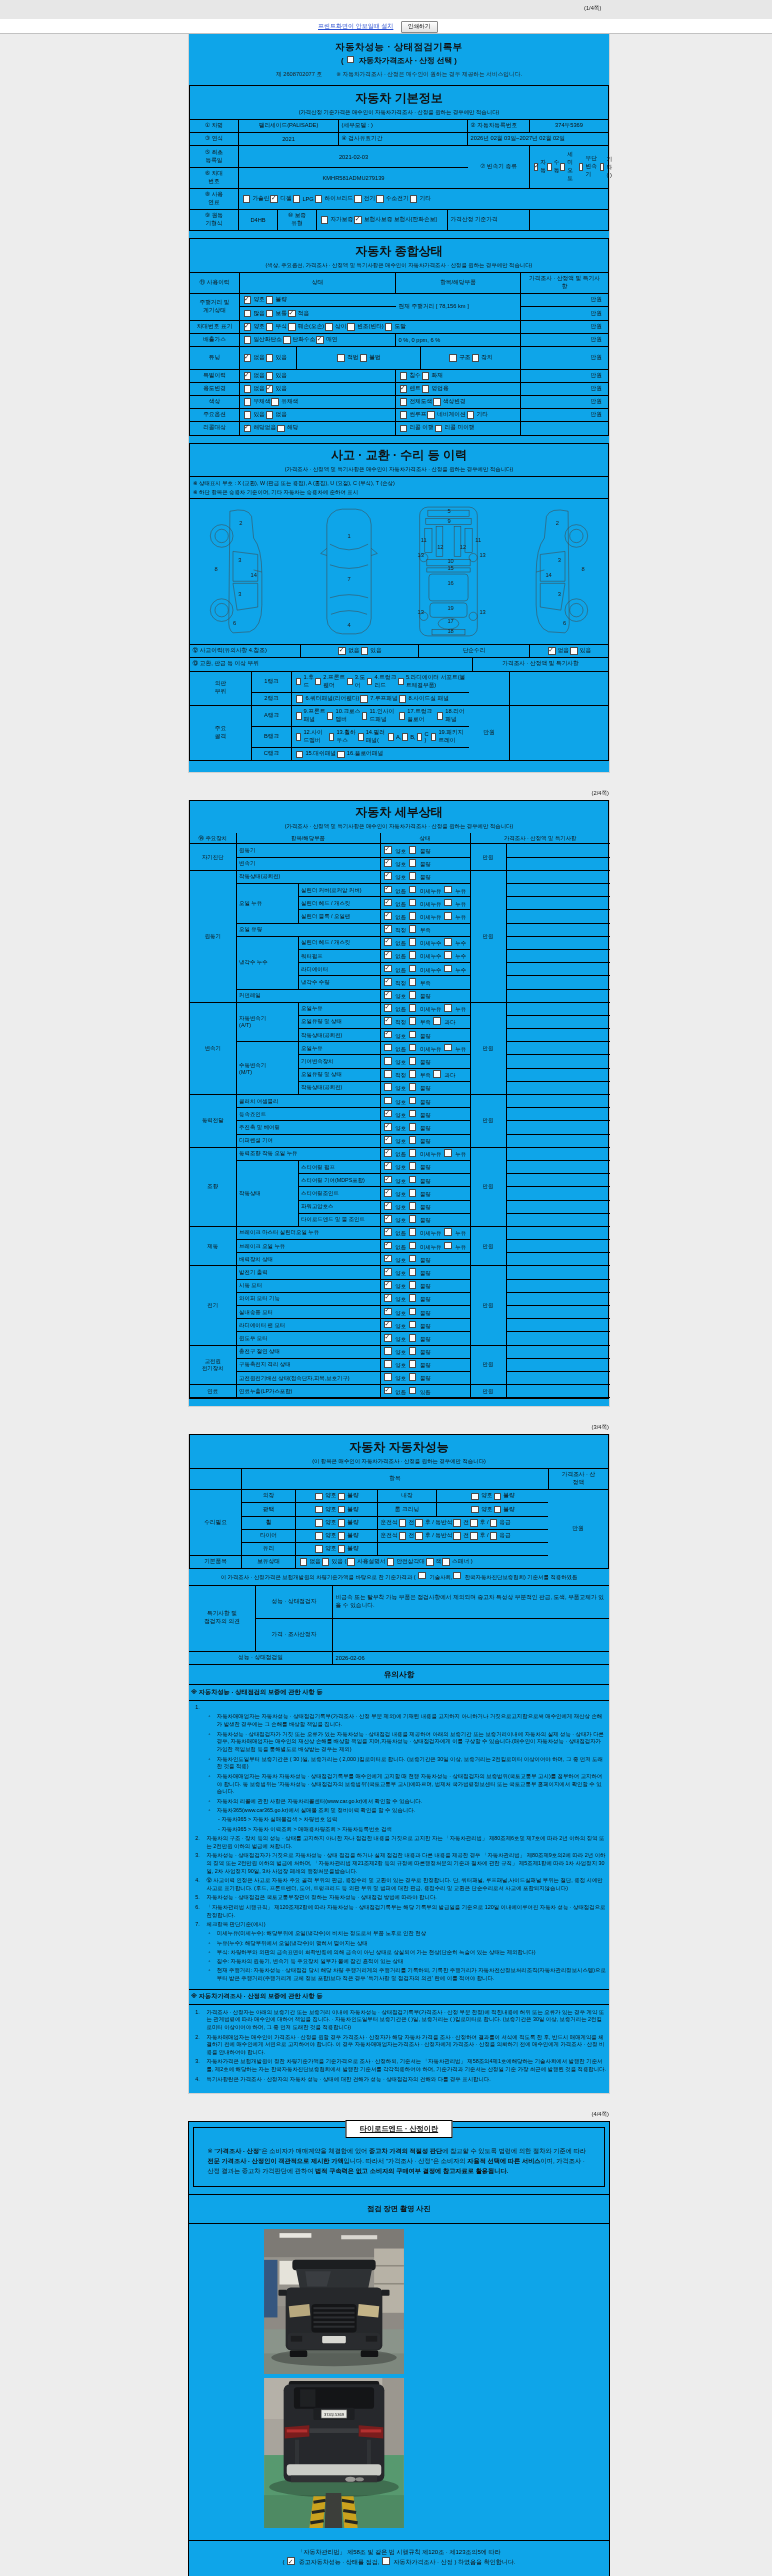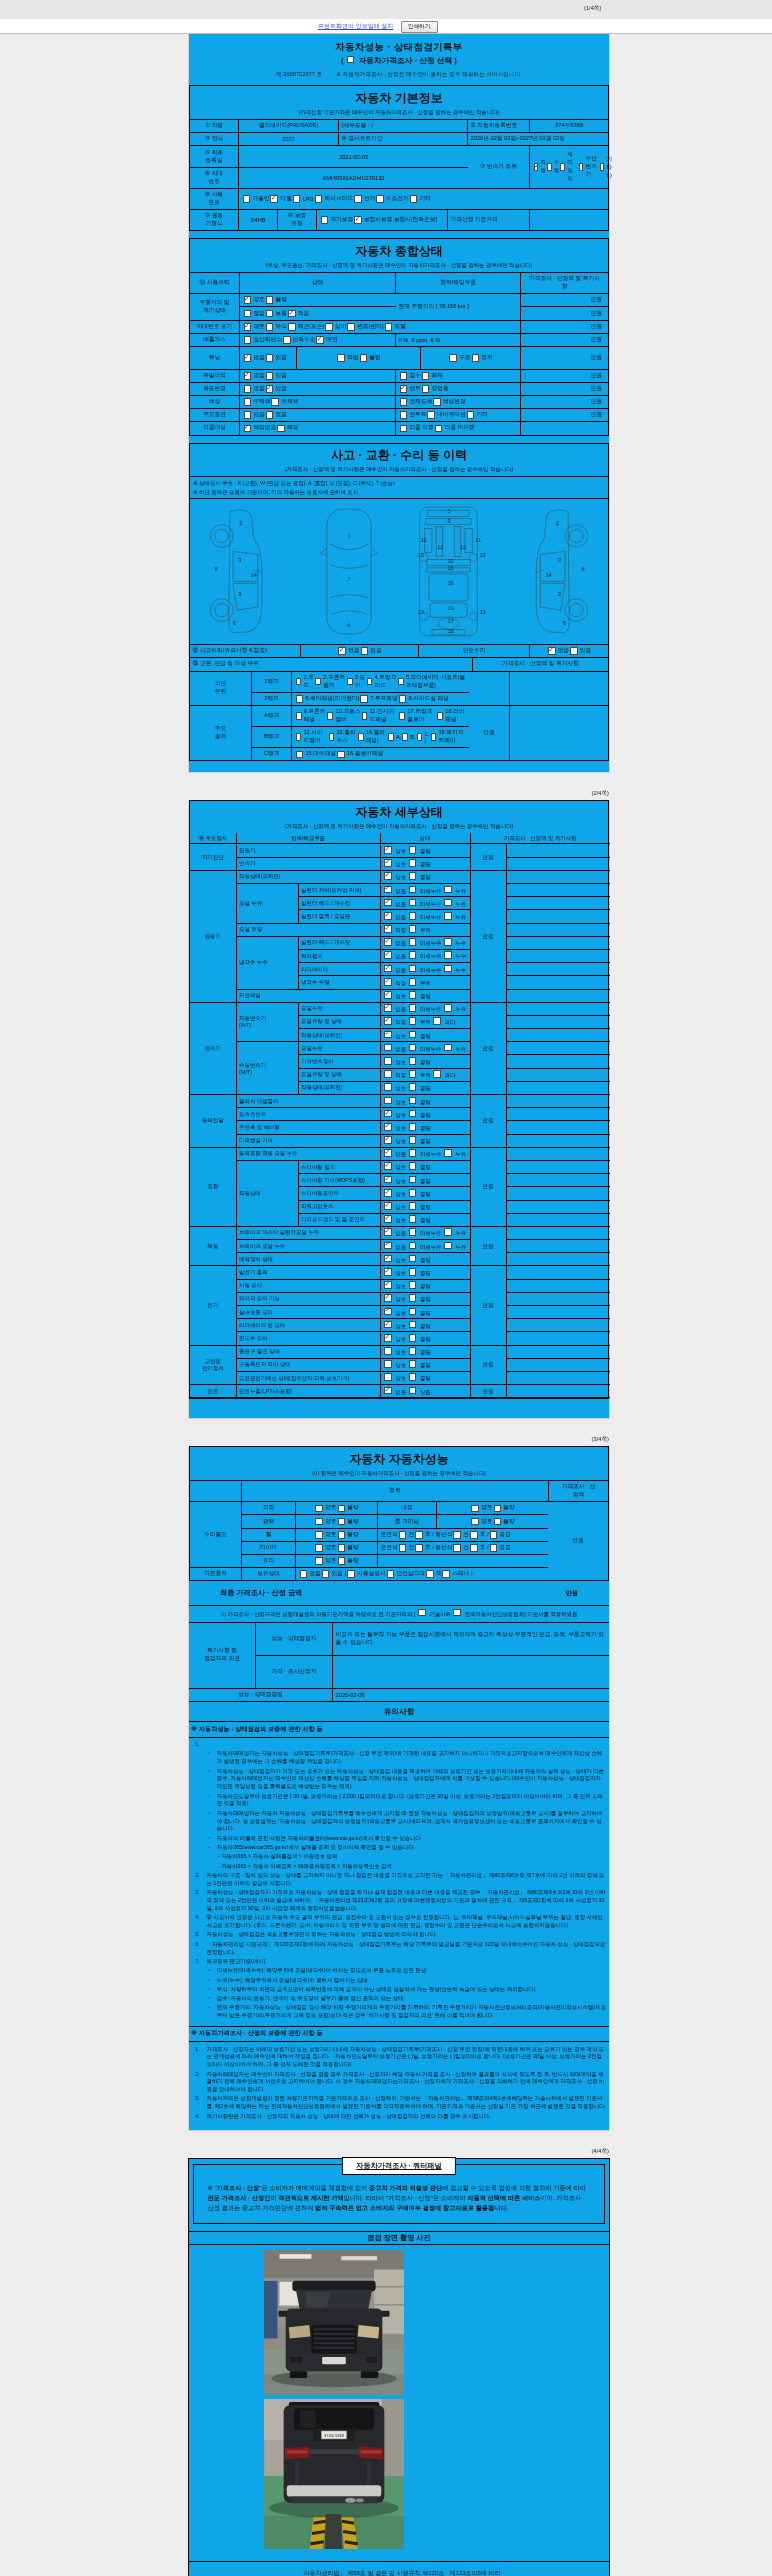--- a/index.html
+++ b/index.html
@@ -68,21 +68,21 @@
   .ni{display:flex;margin:1.5px 0;line-height:1.45;font-size:5.4px;}
   .i0{padding-left:4.1px;}.i0 .nn{flex:0 0 11.3px;}
   .i1{padding-left:17.5px;}.i1 .nn{flex:0 0 8.2px;}
   .i2{padding-left:27px;}.i2 .nn{flex:0 0 0px;}
   .nhead{border-top:1px solid #000;border-bottom:0.5px solid #000;font-weight:bold;font-size:6.2px;padding:2.6px 2.1px;}
   .ntitle{text-align:center;font-weight:bold;font-size:7.7px;padding:5.2px 0 4.1px 0;border-top:1px solid #000;font-family:Liberation Serif, serif;}
   .estouter{border:1px solid #000;margin:5.2px 4.1px 0 4.1px;position:relative;padding:17.5px 13.4px 9.3px 13.4px;}
   .esttitle{position:absolute;top:-8.8px;left:50%;transform:translate(-50%,0);background:#fff;border:1px solid #000;
             padding:3.1px 13.4px;font-weight:bold;font-size:7.2px;text-decoration:underline;}
   .estbody{font-size:6.2px;line-height:1.65;}
-  .phototitle{text-align:center;font-weight:bold;font-size:7.2px;padding:1px 0;border-top:0.5px solid #000;
+  .phototitle{text-align:center;font-weight:bold;font-size:7.2px;padding:9px 0;border-top:0.5px solid #000;
               border-bottom:0.5px solid #000;margin-top:7.2px;}
   .photoarea{padding:5.2px 0 7.2px 75px;}
   .photo{display:block;margin-bottom:4.1px;}
   .signbox{border-top:1px solid #000;}
   .signtitle{text-align:center;font-weight:bold;font-size:7.7px;padding:4.6px 0;border-bottom:0.5px solid #000;}
   .signlaw{text-align:center;font-size:6px;line-height:1.7;padding-top:6.2px;}
   .signdate{text-align:center;font-size:6px;padding:7.2px 0 1px 0;}
   .feeline{display:flex;justify-content:space-between;padding:1px 2.1px 5.2px 175px;align-items:center;}
   .fee{font-weight:bold;font-size:7.7px;}
   .srow{display:flex;padding:2.1px 0 2.1px 100px;align-items:center;position:relative;}
@@ -388,21 +388,21 @@
       </div>
     </div>
   </div>
 </div>
 
 <div class="gaprow">
       <span class="pmark">(2/4쪽)</span>
     </div>
 
 <div class="sheet">
-  <div class="secbox" style="margin-bottom:16px;border-bottom:1px solid #000;">
+  <div class="secbox" style="margin-bottom:4px;border-bottom:1px solid #000;">
     <div class="st">자동차 세부상태</div>
     <div class="ss">(가격조사 · 산정액 및 특기사항은 매수인이 자동차가격조사 · 산정을 원하는 경우에만 적습니다)</div>
     <table class="dtable">
       <colgroup>
             <col style="width:46px">
             <col style="width:62px">
             <col style="width:82px">
             <col style="width:90px">
             <col style="width:36px">
             <col style="width:104px">
@@ -708,24 +708,20 @@
             <div class="fc vc w100">기본품목</div>
             <div class="fc vc w105">보유상태</div>
             <div class="fc vl wfill"><span class="cb"></span> 없음   <span class="cb"></span> 있음 ( <span class="cb"></span> 사용설명서 <span class="cb"></span> 안전삼각대 <span class="cb"></span> 잭 <span class="cb"></span> 스패너 )</div>
           </div>
         </div>
         <div class="fc vc wfill">만원</div>
       </div>
     </div>
   </div>
 
-  <div class="finalrow" style="border-top:none;margin-top:0;border-left:none;border-right:none;">
-    <div class="b" style="padding-left:31px;font-size:7.2px;flex:1;">최종 가격조사 · 산정 금액</div>
-    <div class="b" style="padding-right:31px;font-size:6.2px;">만원</div>
-  </div>
   <div class="notes-pre" style="text-align:center;padding:2.1px 7.2px 4.1px 7.2px;">이 가격조사 · 산정가격은 보험개발원의 차량기준가액을 바탕으로 한 기준가격과 ( <span class="cb"></span> 기술사회,<span class="cb"></span> 한국자동차진단보증협회) 기준서를 적용하였음</div>
 
   <div class="ft" style="border-top:1px solid #000;">
     <div class="fr" style="border-top:none;">
       <div class="fc vc w130 pre">특기사항 및
 점검자의 의견</div>
       <div class="col wfill">
         <div class="fr2" style="flex:1;min-height:32px;">
           <div class="fc vc w150">성능 · 상태점검자</div>
           <div class="fc vl wfill">비금속 또는 탈부착 가능 부품은 점검사항에서 제외되며 중고차 특성상 부분적인 판금, 도색, 부품교체가 있을 수 있습니다.</div>
@@ -846,21 +842,21 @@
         </div>
       </div>
 </div>
 
 <div class="gaprow">
       <span class="pmark">(4/4쪽)</span>
     </div>
 
 <div class="sheet" style="border:0.5px solid #000;padding-bottom:0;">
   <div class="estouter">
-    <div class="esttitle">자동차가격조사 · 쿼터패널</div>
+    <div class="esttitle">타이로드엔드 · 산정이란</div>
     <div class="estbody"><span>※ "</span><span style="font-weight: bold;">가격조사 · 산정</span><span>"은 소비자가 매매계약을 체결함에 있어 </span><span style="font-weight: bold;">중고차 가격의 적절성 판단</span><span>에 참고할 수 있도록 법령에 의한 절차와 기준에 따라 </span><span style="font-weight: bold;">전문 가격조사 · 산정인이 객관적으로 제시한 가액</span><span>입니다. 따라서 "가격조사 · 산정"은 소비자의 </span><span style="font-weight: bold;">자율적 선택에 따른 서비스</span><span>이며, 가격조사 · 산정 결과는 중고차 가격판단에 관하여 </span><span style="font-weight: bold;">법적 구속력은 없고 소비자의 구매여부 결정에 참고자료로 활용됩니다.</span></div>
   </div>
 
   <div class="phototitle">점검 장면 촬영 사진</div>
   <div class="photoarea">
     <svg class="photo" width="140" height="145" viewBox="0 0 272 282">
       <rect x="0" y="0" width="272" height="282" fill="#8e8a84"></rect>
       <rect x="0" y="0" width="272" height="55" fill="#7d7a75"></rect>
       <rect x="30" y="8" width="62" height="9" fill="#e8e6df"></rect>
           <rect x="150" y="12" width="70" height="8" fill="#d9d7d0"></rect>

